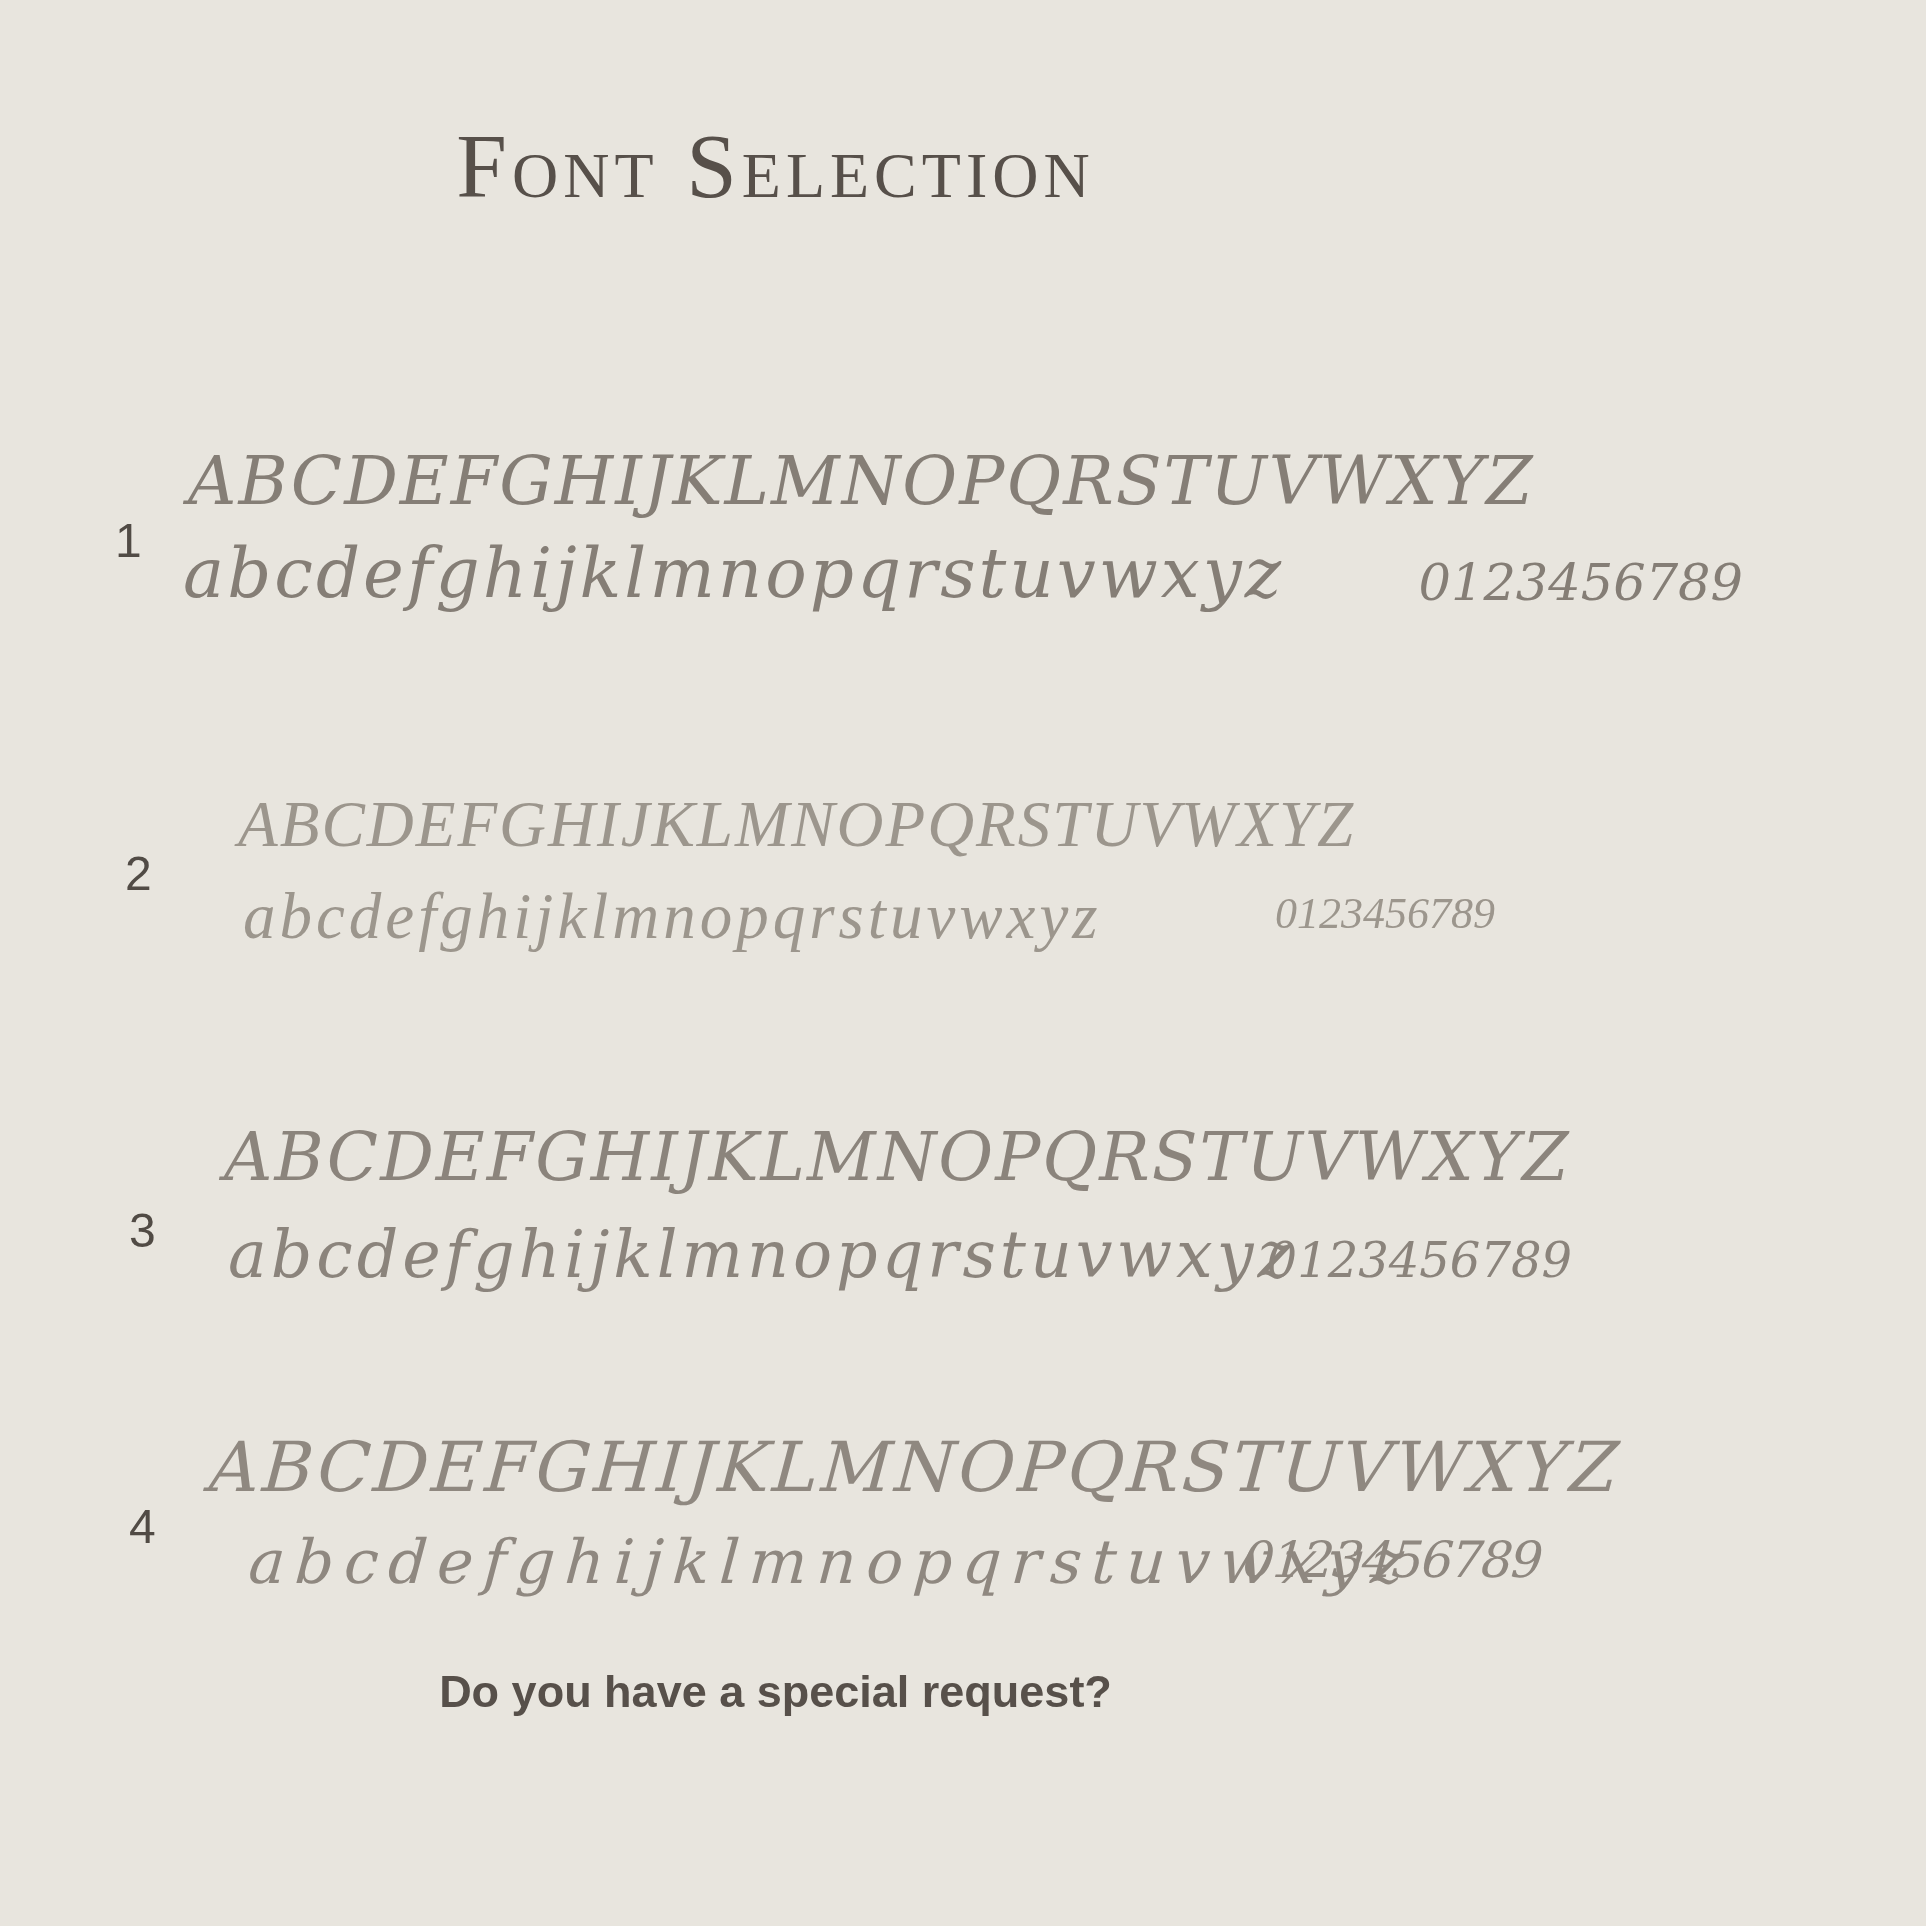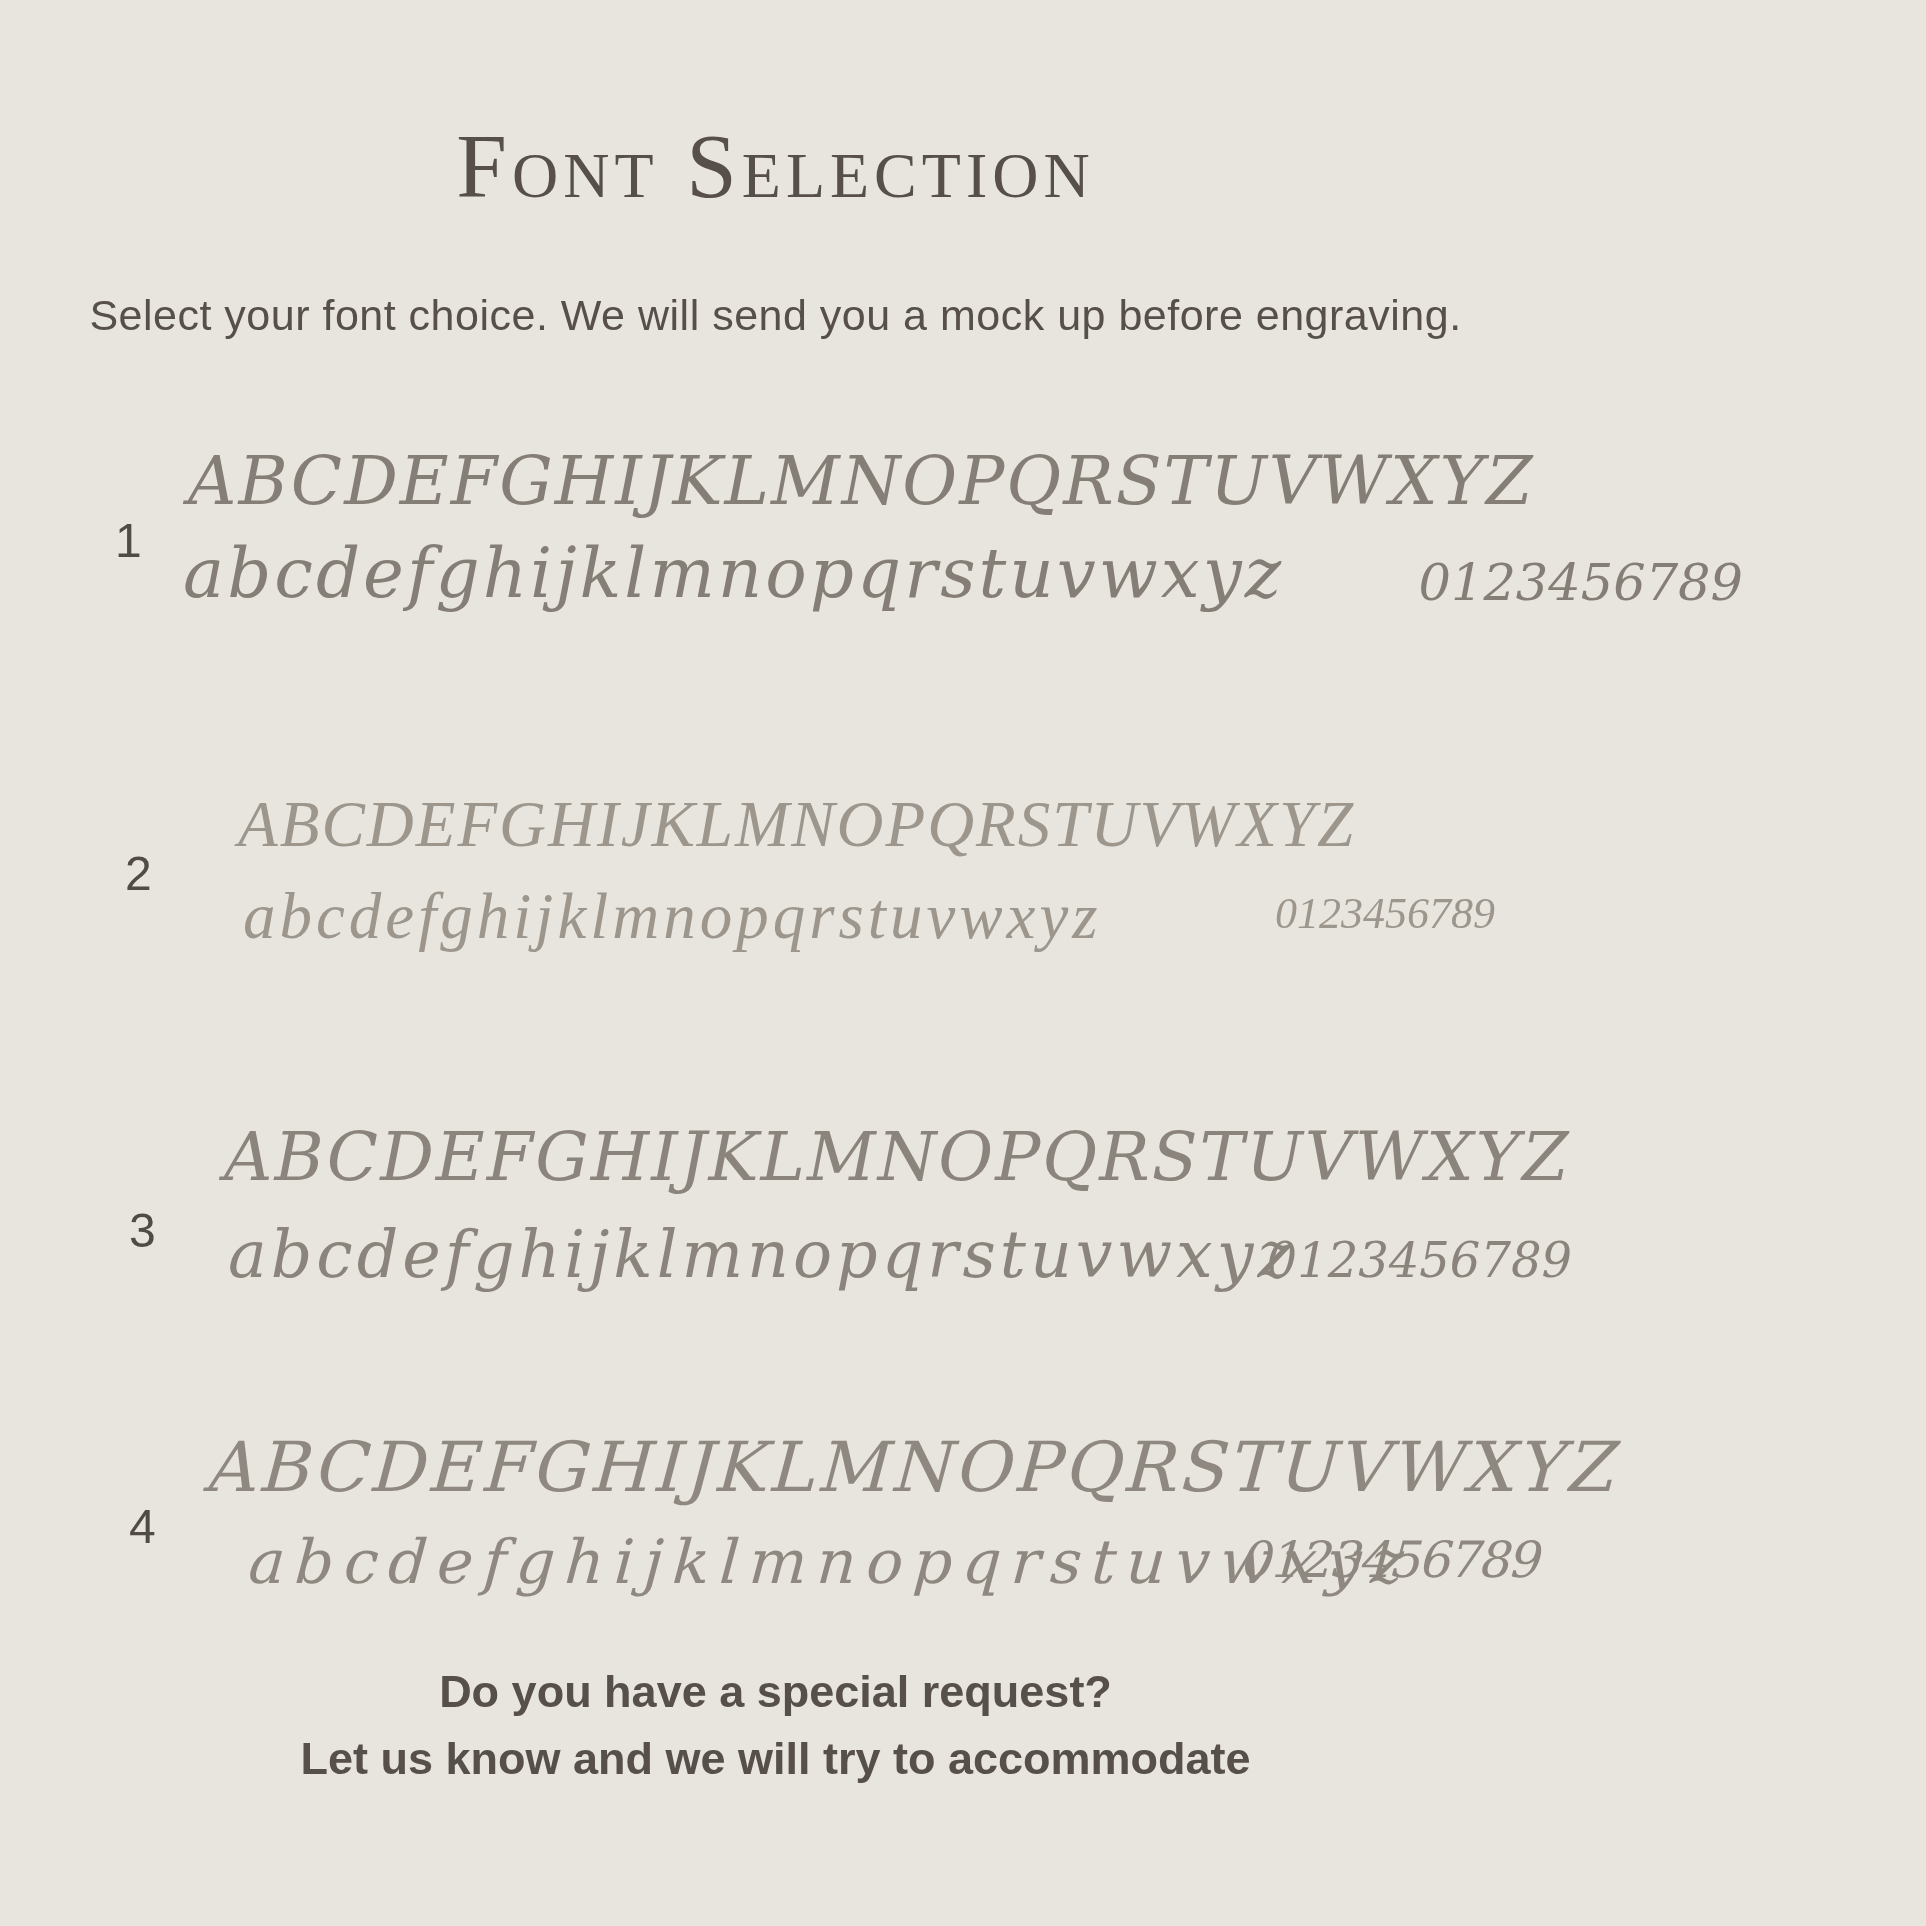--- a/index.html
+++ b/index.html
@@ -98,21 +98,20 @@
     color: #57504a;
   }
 </style>
 </head>
 <body>
 
 <div class="page">
 
   <div class="title">Font Selection</div>
 
-  <div class="subtitle">Select your font choice. We will send you a mock up before engraving.</div>
 
   <div class="sample" id="row1">
     <div class="num">1</div>
     <div class="uc">ABCDEFGHIJKLMNOPQRSTUVWXYZ</div>
     <div class="lc">abcdefghijklmnopqrstuvwxyz</div>
     <div class="nums">0123456789</div>
   </div>
 
   <div class="sample" id="row2">
     <div class="num">2</div>
@@ -130,17 +129,16 @@
 
   <div class="sample" id="row4">
     <div class="num">4</div>
     <div class="uc">ABCDEFGHIJKLMNOPQRSTUVWXYZ</div>
     <div class="lc">abcdefghijklmnopqrstuvwxyz</div>
     <div class="nums">0123456789</div>
   </div>
 
   <div class="footer">
     <div>Do you have a special request?</div>
-    <div>Let us know and we will try to accommodate</div>
   </div>
 
 </div>
 
 
 </body></html>

